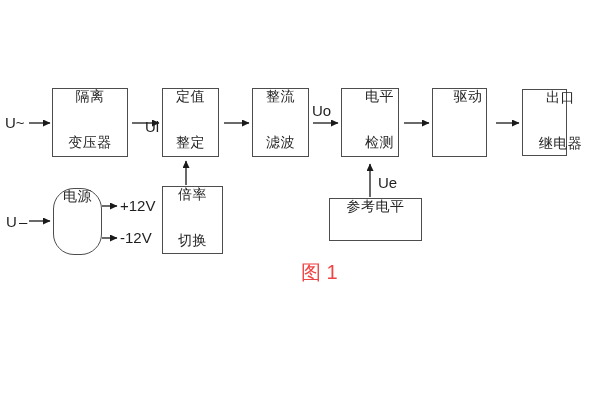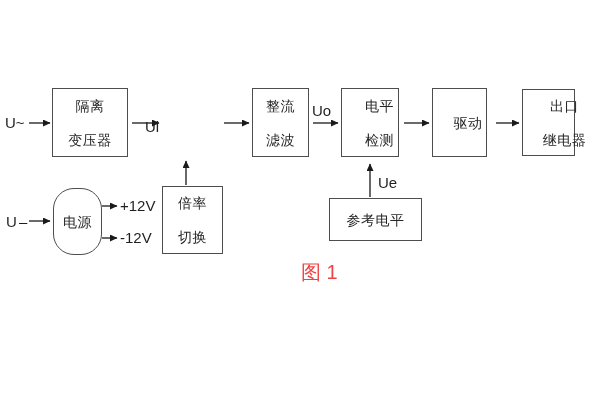--- a/index.html
+++ b/index.html
@@ -17,36 +17,36 @@
     overflow: hidden;
   }
   .block {
     position: absolute;
     box-sizing: border-box;
     border: 1px solid #4d4d4d;
     background: #ffffff;
     display: flex;
     flex-direction: column;
     align-items: center;
-    justify-content: center;
-    gap: 20px;
+    justify-content: flex-start;
+    gap: 32px;
     font-size: 14px;
     line-height: 1;
     text-align: center;
     letter-spacing: 0.5px;
     color: #262626;
   }
   .block .ln { display: block; white-space: nowrap; }
 
   #box-isolation  { left: 52px;  top: 88px;  width: 76px; height: 69px; }
   #box-setting    { left: 162px; top: 88px;  width: 57px; height: 69px; }
   #box-rectifier  { left: 252px; top: 88px;  width: 57px; height: 69px; }
   #box-level      { left: 341px; top: 88px;  width: 58px; height: 69px; padding-left: 19px; }
   #box-drive      { left: 432px; top: 88px;  width: 55px; height: 69px; padding-left: 17px; }
-  #box-relay      { left: 522px; top: 89px;  width: 53px; height: 67px; padding-left: 32px; }
+  #box-relay      { left: 522px; top: 89px;  width: 45px; height: 67px; padding-left: 32px; }
   #box-power      { left: 53px;  top: 188px; width: 49px; height: 67px; border-radius: 21px; }
   #box-ratio      { left: 162px; top: 186px; width: 61px; height: 68px; }
   #box-ref        { left: 329px; top: 198px; width: 93px; height: 43px; }
 
   .sig {
     position: absolute;
     font-size: 15px;
     line-height: 18px;
     color: #1f1f1f;
     white-space: nowrap;
@@ -91,20 +91,24 @@
     <line x1="29" y1="221" x2="50" y2="221" marker-end="url(#ah)"></line>
     <line x1="186" y1="185" x2="186" y2="161" marker-end="url(#ah)"></line>
     <line x1="370" y1="197" x2="370" y2="164" marker-end="url(#ah)"></line>
   </svg>
 
   <div class="block" id="box-isolation">
     <span class="ln">隔离</span>
     <span class="ln">变压器</span>
   </div>
 
+  <div class="block" id="box-setting">
+    <span class="ln">定值</span>
+    <span class="ln">整定</span>
+  </div>
 
   <div class="block" id="box-rectifier">
     <span class="ln">整流</span>
     <span class="ln">滤波</span>
   </div>
 
   <div class="block" id="box-level">
     <span class="ln">电平</span>
     <span class="ln">检测</span>
   </div>

